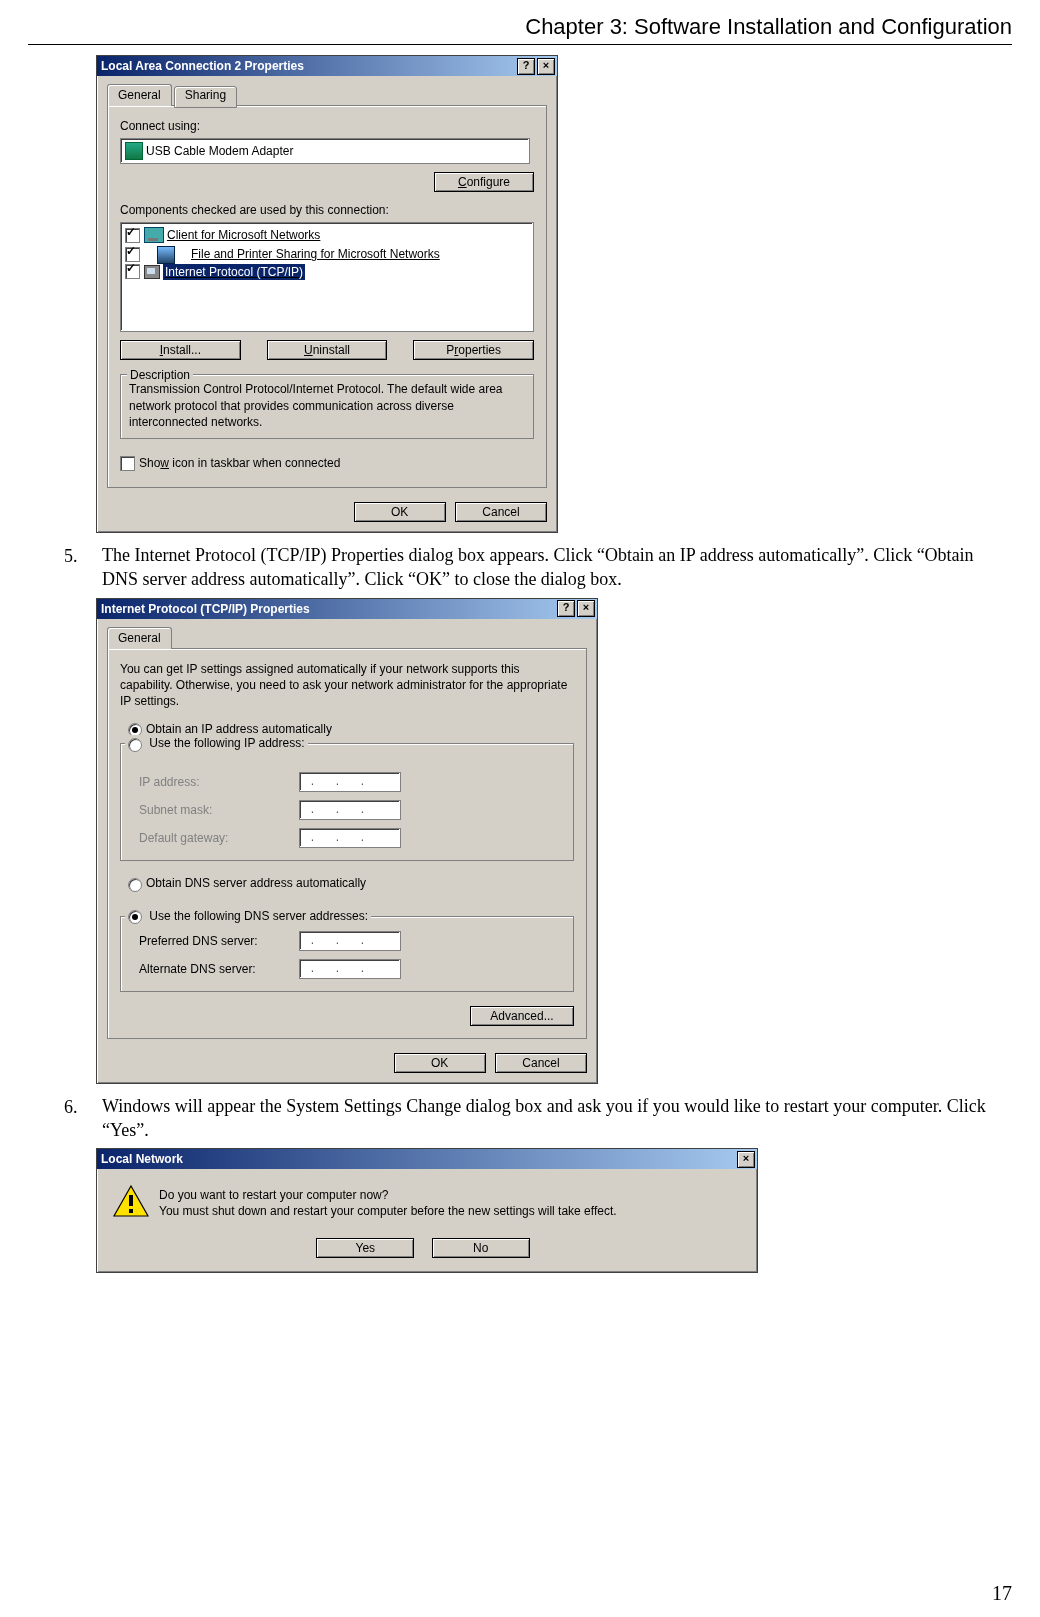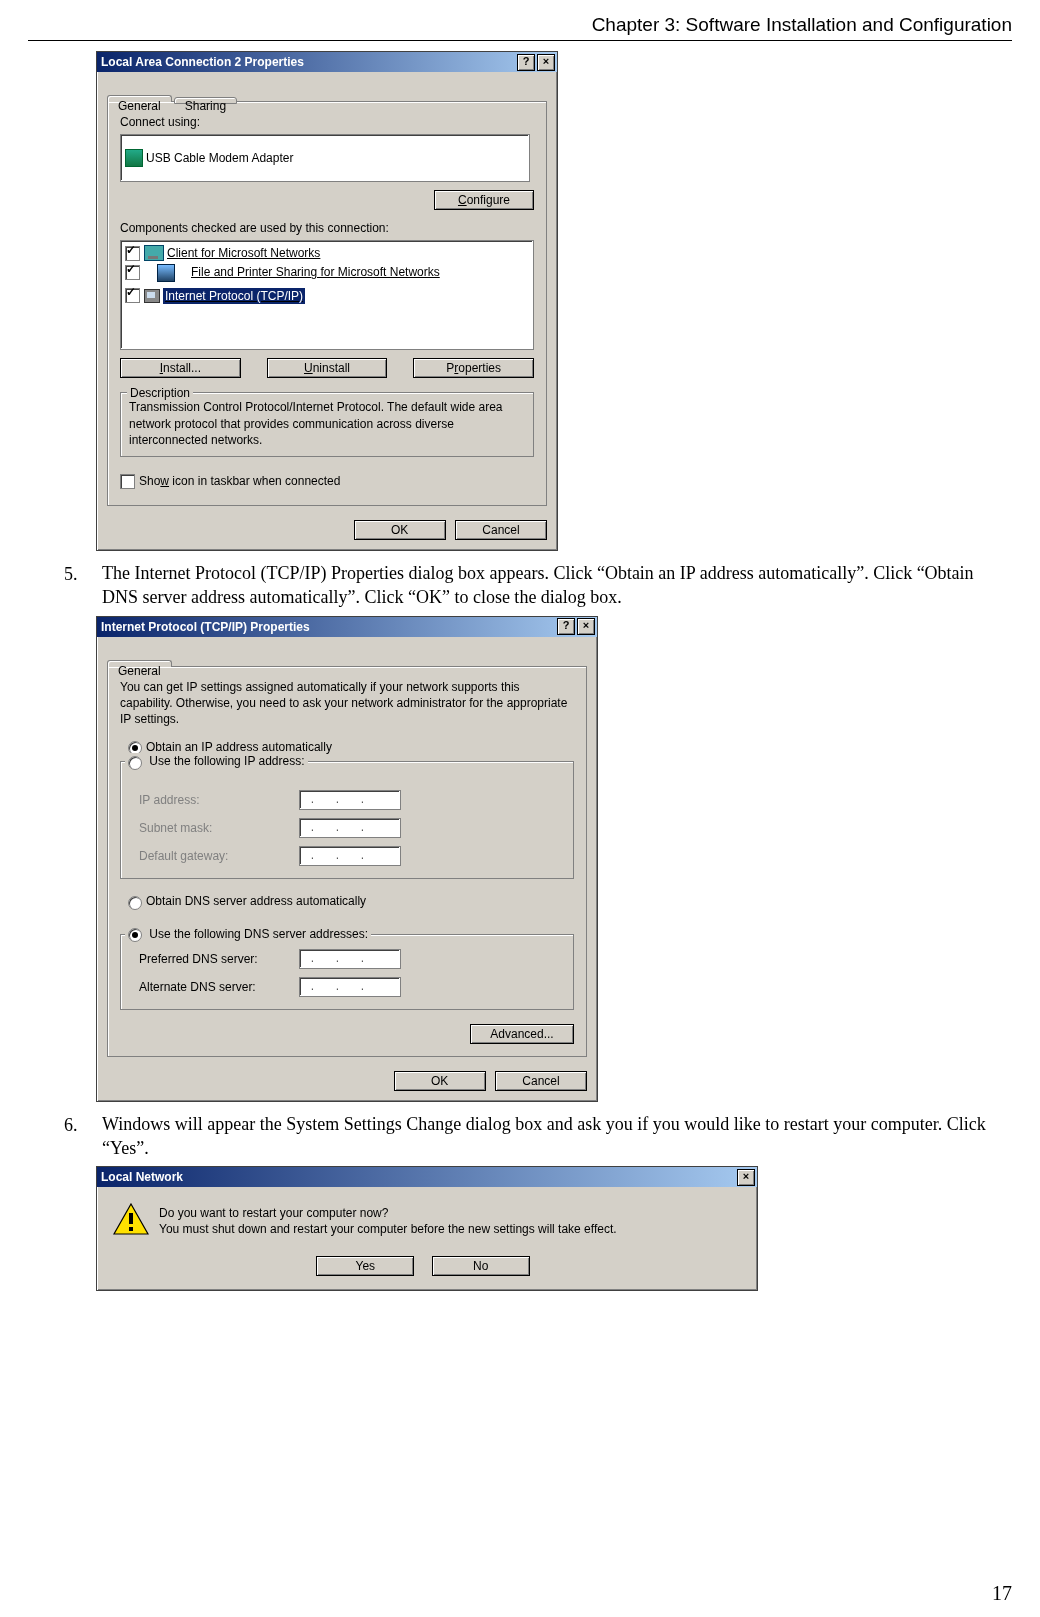--- a/index.html
+++ b/index.html
@@ -20,21 +20,21 @@
     width:1040px;
     min-height:1617px;
     font-family:"Times New Roman",Times,serif;
     color:#000;
     position:relative;
   }
   .page-header{
     margin:14px 28px 2px 28px;
     text-align:right;
     font-family:Verdana,Geneva,sans-serif;
-    font-size:19px;
+    font-size:22px;
   }
   .page-rule{height:1px;background:#000;margin:4px 28px 10px 28px;}
   .content{margin:0 28px 0 96px;font-size:18px;line-height:1.35;}
   .step{display:flex;margin:10px 0 6px -38px;}
   .step-num{width:38px;flex:none;text-align:left;padding-top:1px;padding-left:6px;}
   .step-body{flex:1;}
   .page-num{position:absolute;bottom:12px;right:28px;font-size:20px;}
 
   
   .win{
@@ -65,21 +65,20 @@
   .win-body{padding:8px 10px 10px 10px;}
 
   .tabstrip{display:flex;height:22px;position:relative;margin-bottom:-1px;}
   .tab{
     background:var(--win-face);
     border:1px solid #808080;
     border-bottom:none;
     border-radius:3px 3px 0 0;
     padding:2px 10px;margin-right:2px;
     box-shadow:inset 1px 1px 0 #fff;
-    margin-top:15px;
   }
   .tab.inactive{position:relative;top:2px;padding-top:0;padding-bottom:0;border-bottom:1px solid #808080;}
   .tabpanel{
     border:1px solid #808080;
     box-shadow:inset 1px 1px 0 #fff;
     padding:12px 12px;
     background:var(--win-face);
   }
 
   .sunken{
@@ -159,39 +158,39 @@
       <span class="tbtn">?</span>
       <span class="tbtn">×</span>
     </div>
     <div class="win-body">
       <div class="tabstrip">
         <div class="tab">General</div>
         <div class="tab inactive">Sharing</div>
       </div>
       <div class="tabpanel">
         <div>Connect using:</div>
-        <div class="sunken" style="padding:14px 4px;margin:4px 4px 8px 0;display:flex;align-items:center;">
+        <div class="sunken" style="padding:3px 4px;margin:4px 4px 8px 0;display:flex;align-items:center;">
           <span class="ico ico-net"></span>
           <span>USB Cable Modem Adapter</span>
         </div>
         <div style="text-align:right;"><span class="btn" style="min-width:86px;"><span class="u">C</span><span></span>onfigure</span></div>
 
         <div style="margin-top:10px;">Components checked are used by this connection:</div>
         <div class="sunken" style="height:100px;padding:4px;margin:4px 0 8px 0;text-decoration:underline;">
           <div class="row">
             <span class="chk checked"></span>
             <span class="ico ico-mon"></span>
             <span>Client for Microsoft Networks</span>
           </div>
           <div class="row" style="margin-top:2px;gap:13px;">
             <span class="chk checked"></span>
             <span class="ico ico-share"></span>
             <span>File and Printer Sharing for Microsoft Networks</span>
           </div>
-          <div class="row" style="margin-top:6px;">
+          <div class="row" style="margin-top:0;">
             <span class="chk checked"></span>
             <span class="ico ico-tcp"></span>
             <span style="background:var(--win-hilite);color:var(--win-hilite-text);padding:0 2px;">Internet Protocol (TCP/IP)</span>
           </div>
         </div>
 
         <div class="row" style="gap:26px;">
           <span class="btn" style="flex:1;"><span class="u">I</span>nstall...</span>
           <span class="btn" style="flex:1;"><span class="u">U</span>ninstall</span>
           <span class="btn" style="flex:1;">P<span class="u">r</span>operties</span>

